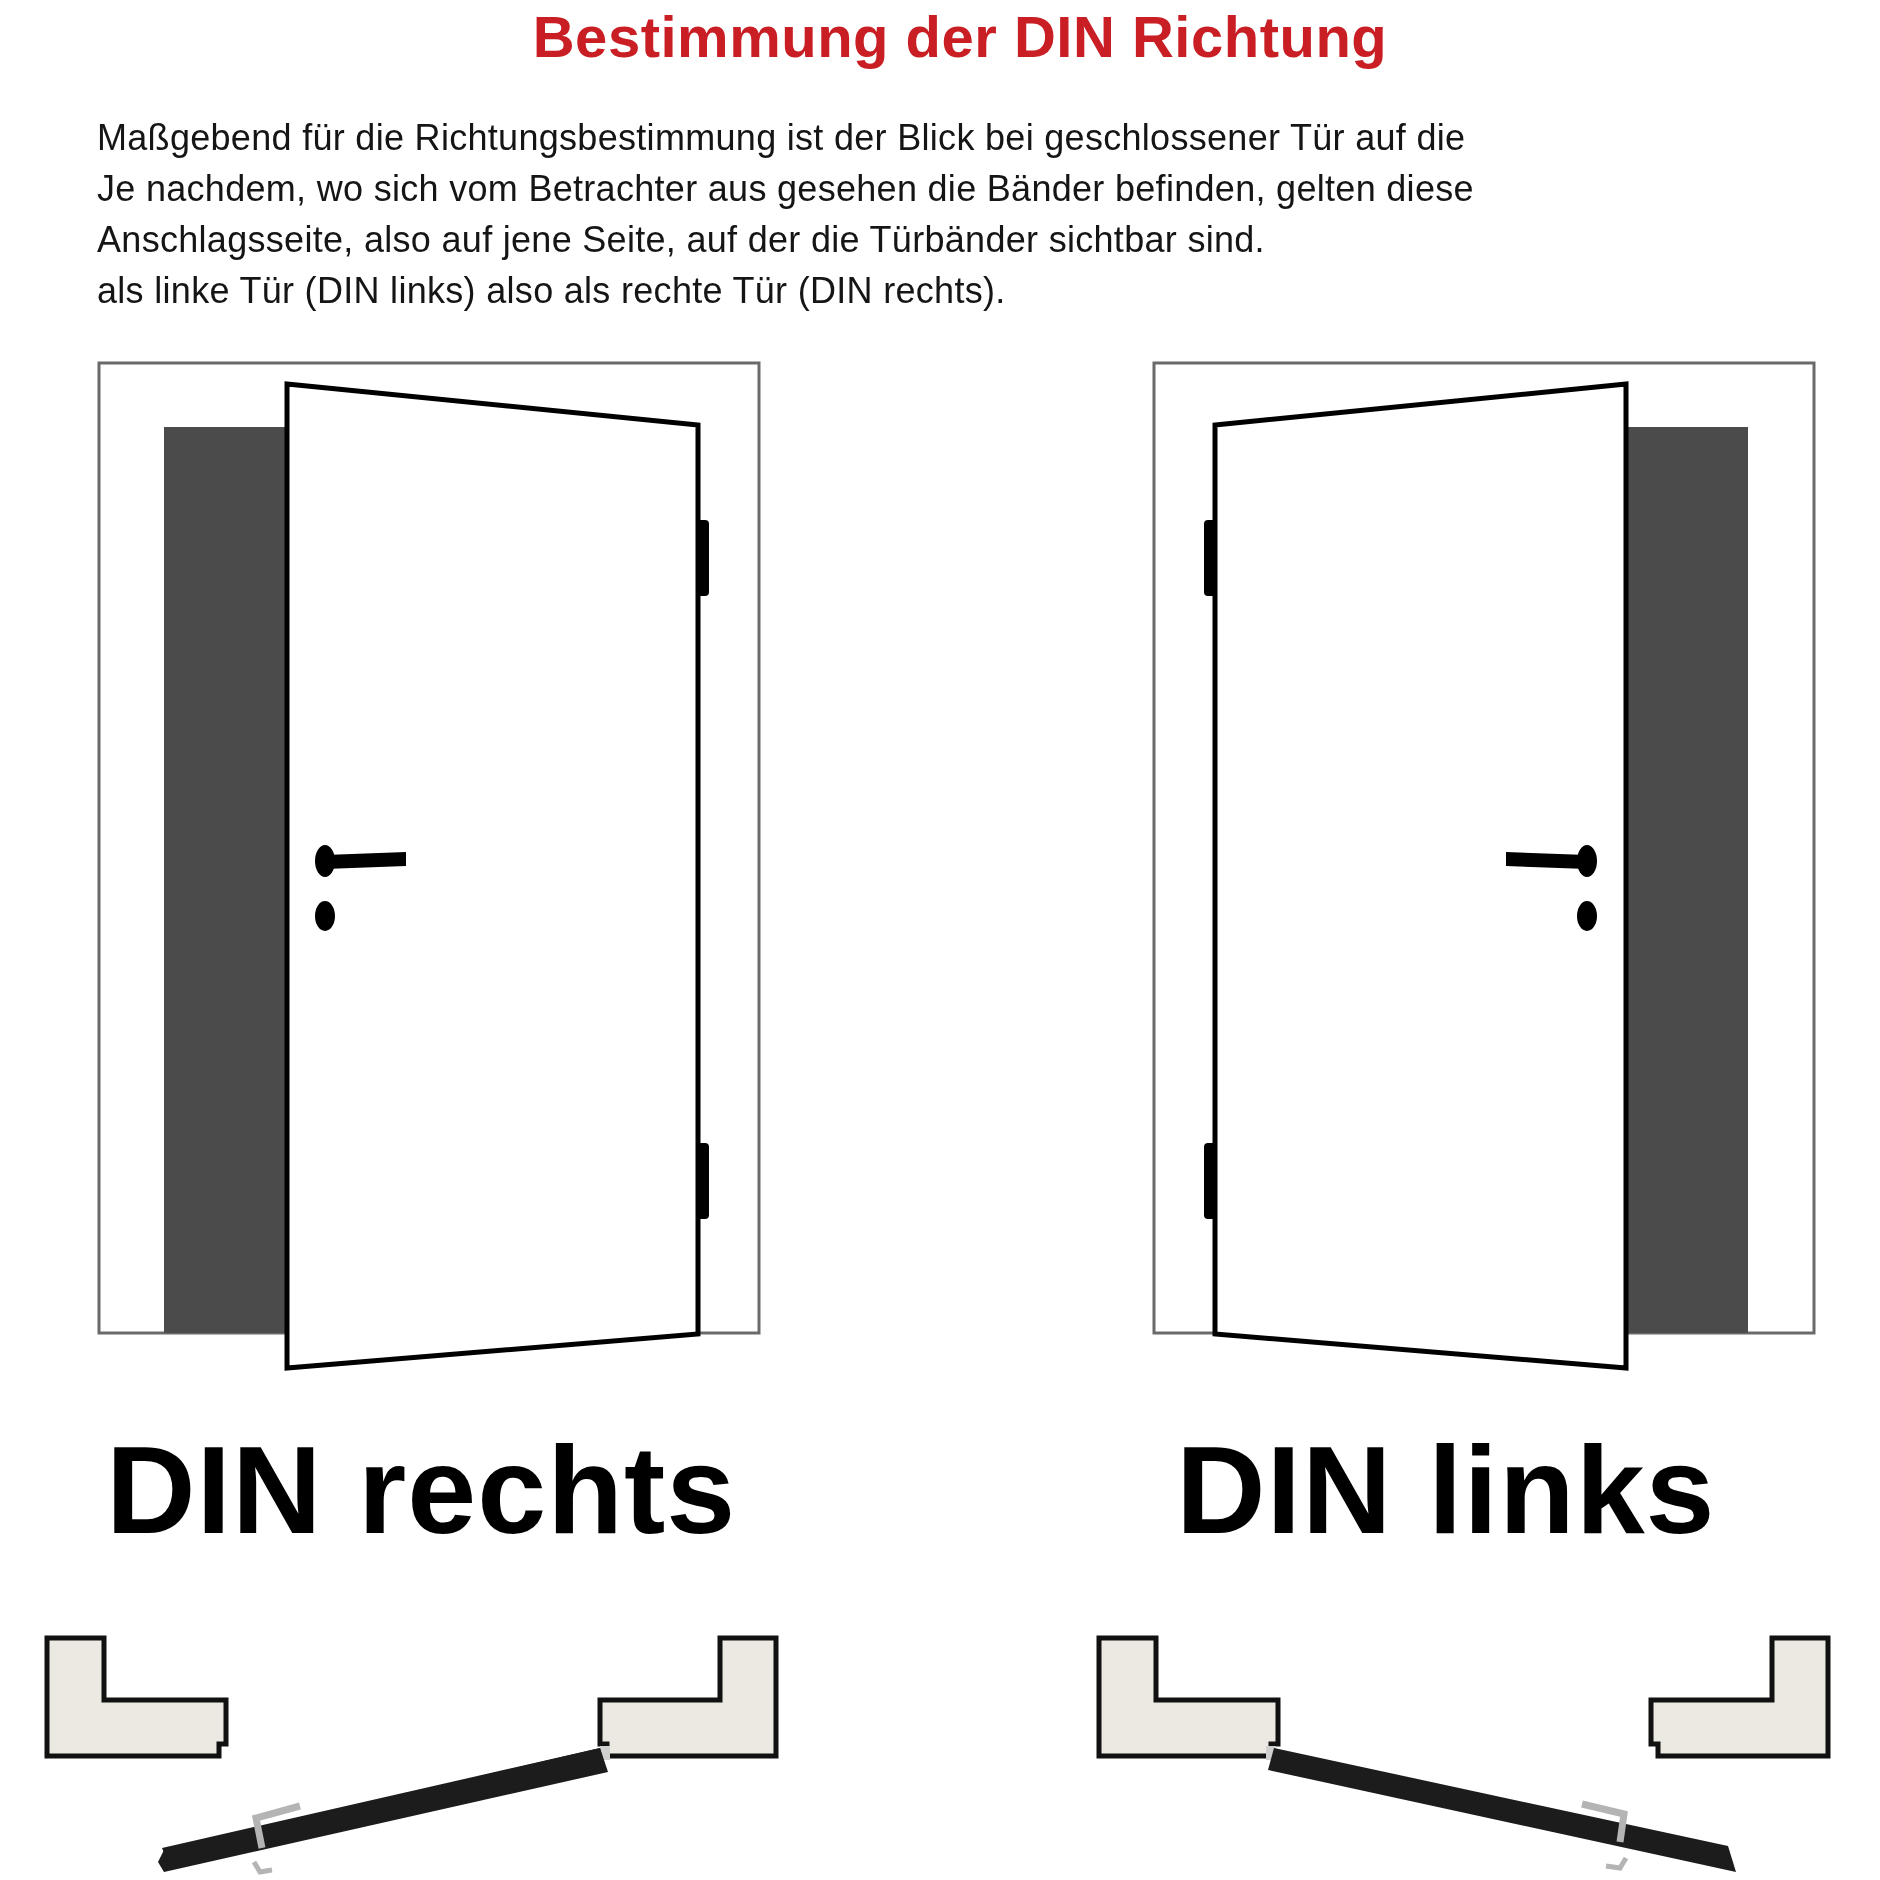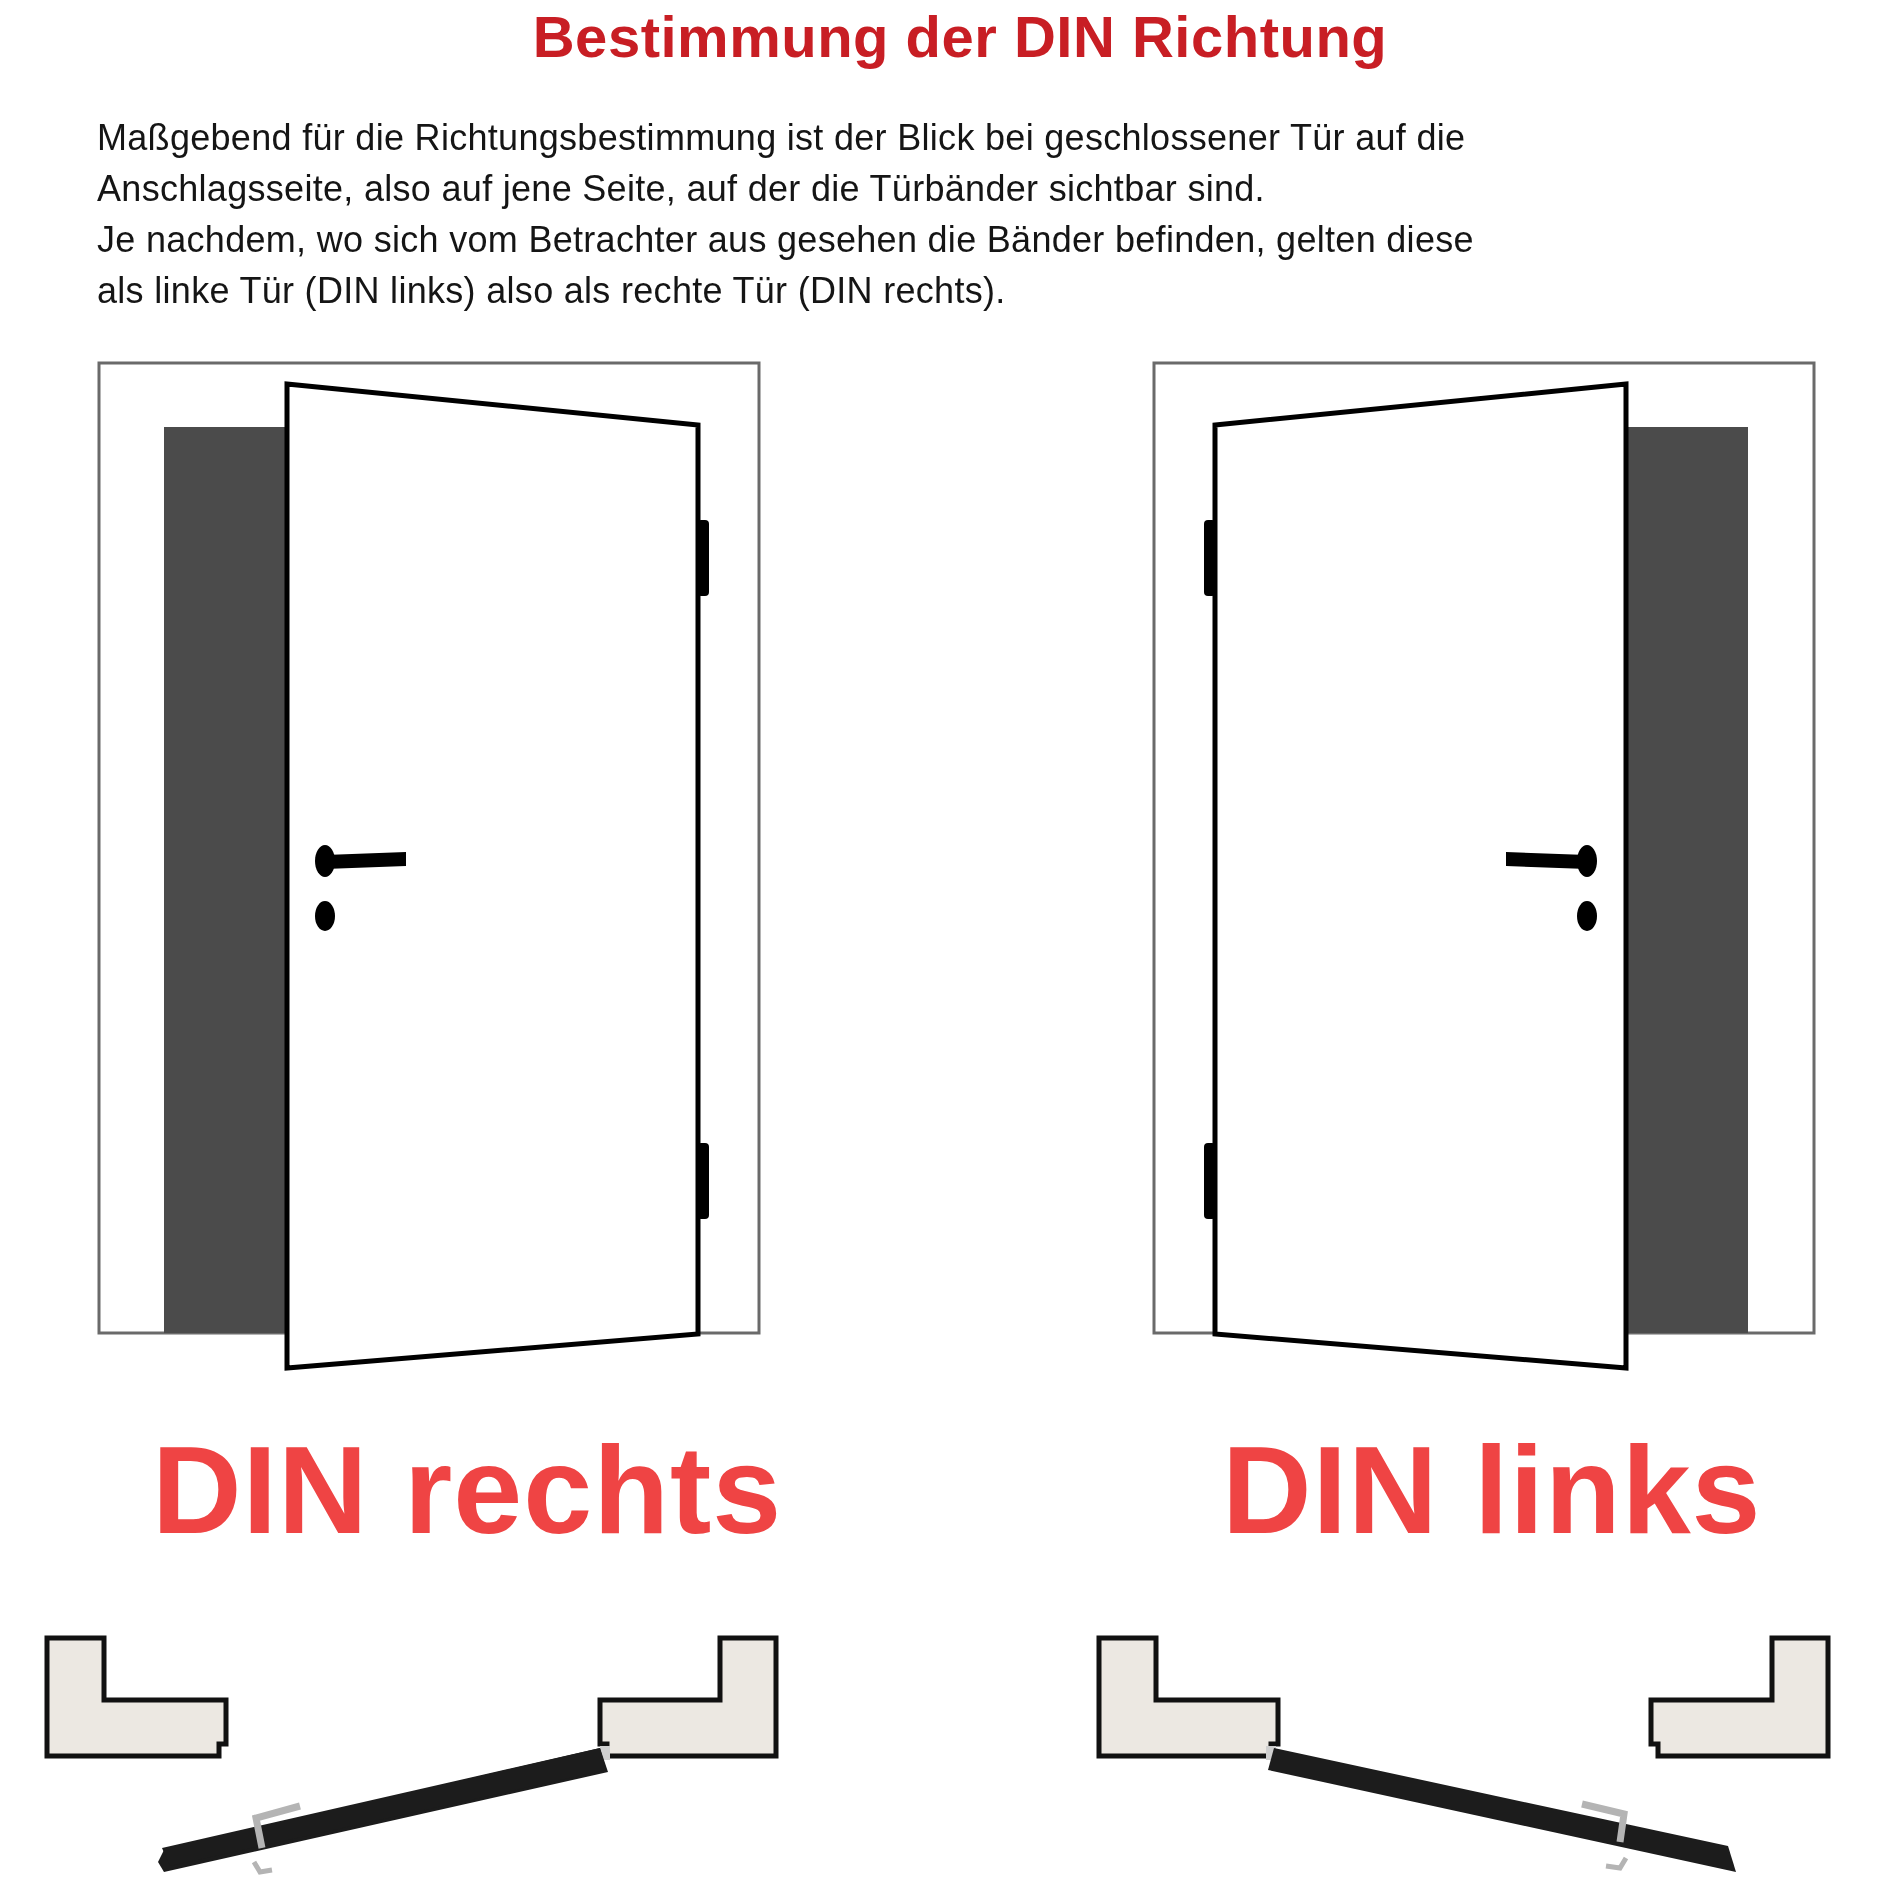--- a/index.html
+++ b/index.html
@@ -42,42 +42,41 @@
       display: block;
       white-space: nowrap;
     }
     .din-label {
       position: absolute;
       top: 1420px;
       font-family: "Liberation Sans", sans-serif;
       font-weight: bold;
       font-size: 124px;
       line-height: 140px;
-      color: #ef4444;
+      color: #000000;
       white-space: nowrap;
       letter-spacing: 1px;
-      margin-left: 46px;
     }
     #label-rechts { left: 106px; }
     #label-links { left: 1176px; }
     svg.drawing {
       position: absolute;
       left: 0;
       top: 0;
     }
   </style>
 </head>
 <body>
 
 <div class="title">Bestimmung der DIN Richtung</div>
 
 <div class="desc">
   <span class="line">Maßgebend für die Richtungsbestimmung ist der Blick bei geschlossener Tür auf die</span>
+  <span class="line">Je nachdem, wo sich vom Betrachter aus gesehen die Bänder befinden, gelten diese</span>
   <span class="line">Anschlagsseite, also auf jene Seite, auf der die Türbänder sichtbar sind.</span>
-  <span class="line">Je nachdem, wo sich vom Betrachter aus gesehen die Bänder befinden, gelten diese</span>
   <span class="line">als linke Tür (DIN links) also als rechte Tür (DIN rechts).</span>
 </div>
 
 <svg class="drawing" width="1880" height="1880" viewBox="0 0 1880 1880" xmlns="http://www.w3.org/2000/svg">
 
   <g>
     <rect x="99" y="363" width="660" height="970" fill="#ffffff" stroke="#6a6a6a" stroke-width="3"></rect>
     <rect x="164" y="427" width="123" height="906" fill="#4b4b4b"></rect>
     <polygon points="287,384 698,425 698,1334 287,1368" fill="#ffffff" stroke="#000000" stroke-width="5" stroke-linejoin="miter"></polygon>
     <rect x="697" y="520" width="12" height="76" rx="4" fill="#000000"></rect>

